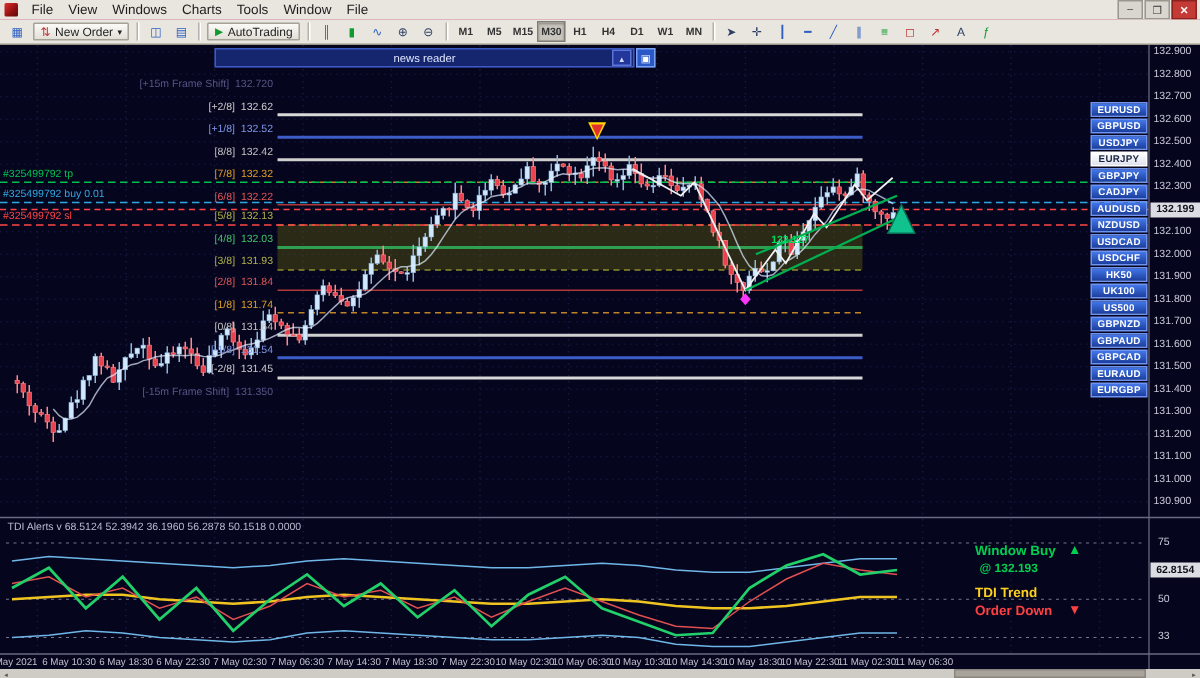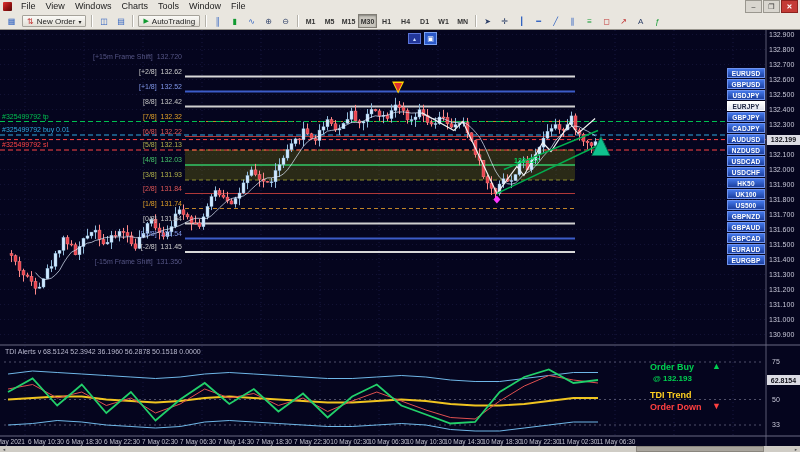--- a/index.html
+++ b/index.html
@@ -509,20 +509,23 @@
         <polyline points="8.0,344 32.6,341 57.2,342.5 81.8,344 106.3,345.5 130.9,347 155.5,348.5 180.1,347 204.7,344 229.3,342.5 253.8,344 278.4,345.5 303.0,347 327.6,348.5 352.2,348.5 376.8,347 401.3,345.5 425.9,347 450.5,350 475.1,351.5 499.7,351.5 524.3,348.5 548.8,345.5 573.4,342.5 598.0,342.5" fill="none" stroke="#6fb7e8" stroke-width="1"></polyline>
         <polyline points="8.0,395 32.6,393.5 57.2,390.5 81.8,392 106.3,395 130.9,396.5 155.5,398 180.1,396.5 204.7,392 229.3,390.5 253.8,392 278.4,393.5 303.0,395 327.6,396.5 352.2,396.5 376.8,395 401.3,393.5 425.9,395 450.5,399.5 475.1,401 499.7,401 524.3,398 548.8,395 573.4,392 598.0,392" fill="none" stroke="#6fb7e8" stroke-width="1"></polyline>
         <polyline points="8.0,369.5 32.6,368 57.2,366.5 81.8,366.5 106.3,369.5 130.9,371 155.5,372.5 180.1,371 204.7,368 229.3,366.5 253.8,368 278.4,369.5 303.0,371 327.6,372.5 352.2,372.5 376.8,371 401.3,369.5 425.9,371 450.5,374 475.1,375.5 499.7,375.5 524.3,374 548.8,371 573.4,368 598.0,368" fill="none" stroke="#f0c420" stroke-width="1.8"></polyline>
         <polyline points="8.0,359 32.6,354.5 57.2,368 81.8,362 106.3,375.5 130.9,368 155.5,383 180.1,374 204.7,359 229.3,368 253.8,363.5 278.4,375.5 303.0,368 327.6,381.5 352.2,371 376.8,362 401.3,371 425.9,380 450.5,387.5 475.1,389 499.7,371 524.3,356 548.8,345.5 573.4,350 598.0,353" fill="none" stroke="#e05050" stroke-width="1"></polyline>
         <polyline points="8.0,362 32.6,348.5 57.2,375.5 81.8,354.5 106.3,383 130.9,362 155.5,390.5 180.1,369.5 204.7,353 229.3,374 253.8,359 278.4,381.5 303.0,363.5 327.6,387.5 352.2,366.5 376.8,354.5 401.3,375.5 425.9,384.5 450.5,393.5 475.1,392 499.7,362 524.3,347 548.8,339.5 573.4,353 598.0,350" fill="none" stroke="#22d06a" stroke-width="1.8"></polyline>
         <line x1="766" y1="0" x2="766" y2="416" stroke="#5a5a72"></line>
         <line x1="0" y1="315" x2="800" y2="315" stroke="#6a6a82"></line>
         <line x1="0" y1="406" x2="800" y2="406" stroke="#6a6a82"></line>
       </svg>
 
+    <div id="news-bar">
+      <span>news reader</span>
+    </div>
     <div id="news-collapse">
       <span>▴</span>
     </div>
     <div id="news-panel">
       <span>▣</span>
     </div>
 
     <div id="overlays">
         <div class="sb-btn" style="top: 38px;">EURUSD</div>
         <div class="sb-btn" style="top: 49px;">GBPUSD</div>
@@ -605,21 +608,21 @@
       </div>
     <div id="price-scale-hit"></div>
     <div id="time-axis-hit"></div>
 
     <div id="ind-title">TDI Alerts v 68.5124 52.3942 36.1960 56.2878 50.1518 0.0000</div>
 
     <div class="price-box" id="cur-price-box" style="top: 104.6px;">132.199</div>
     <div class="price-box" id="ind-value-box" style="top: 345.3px;">62.8154</div>
 
     <div class="sig" style="left: 650px; top: 332px; font-size: 9px; color: rgb(0, 208, 80);">
-      <span>Order Buy</span></div>
+      <span>Window Buy</span></div>
     <div class="sig" style="left: 712px; top: 331px; font-size: 9px; color: rgb(0, 208, 80);">
       <span>▲</span></div>
     <div class="sig" style="left: 653px; top: 344px; font-size: 8px; color: rgb(0, 208, 80);">
       <span>@ 132.193</span></div>
     <div class="sig" style="left: 650px; top: 360px; font-size: 9px; color: rgb(255, 208, 32);">
       <span>TDI Trend</span></div>
     <div class="sig" style="left: 650px; top: 372px; font-size: 9px; color: rgb(255, 64, 64);">
       <span>Order Down</span></div>
     <div class="sig" style="left: 712px; top: 371px; font-size: 9px; color: rgb(255, 64, 64);">
       <span>▼</span></div>

